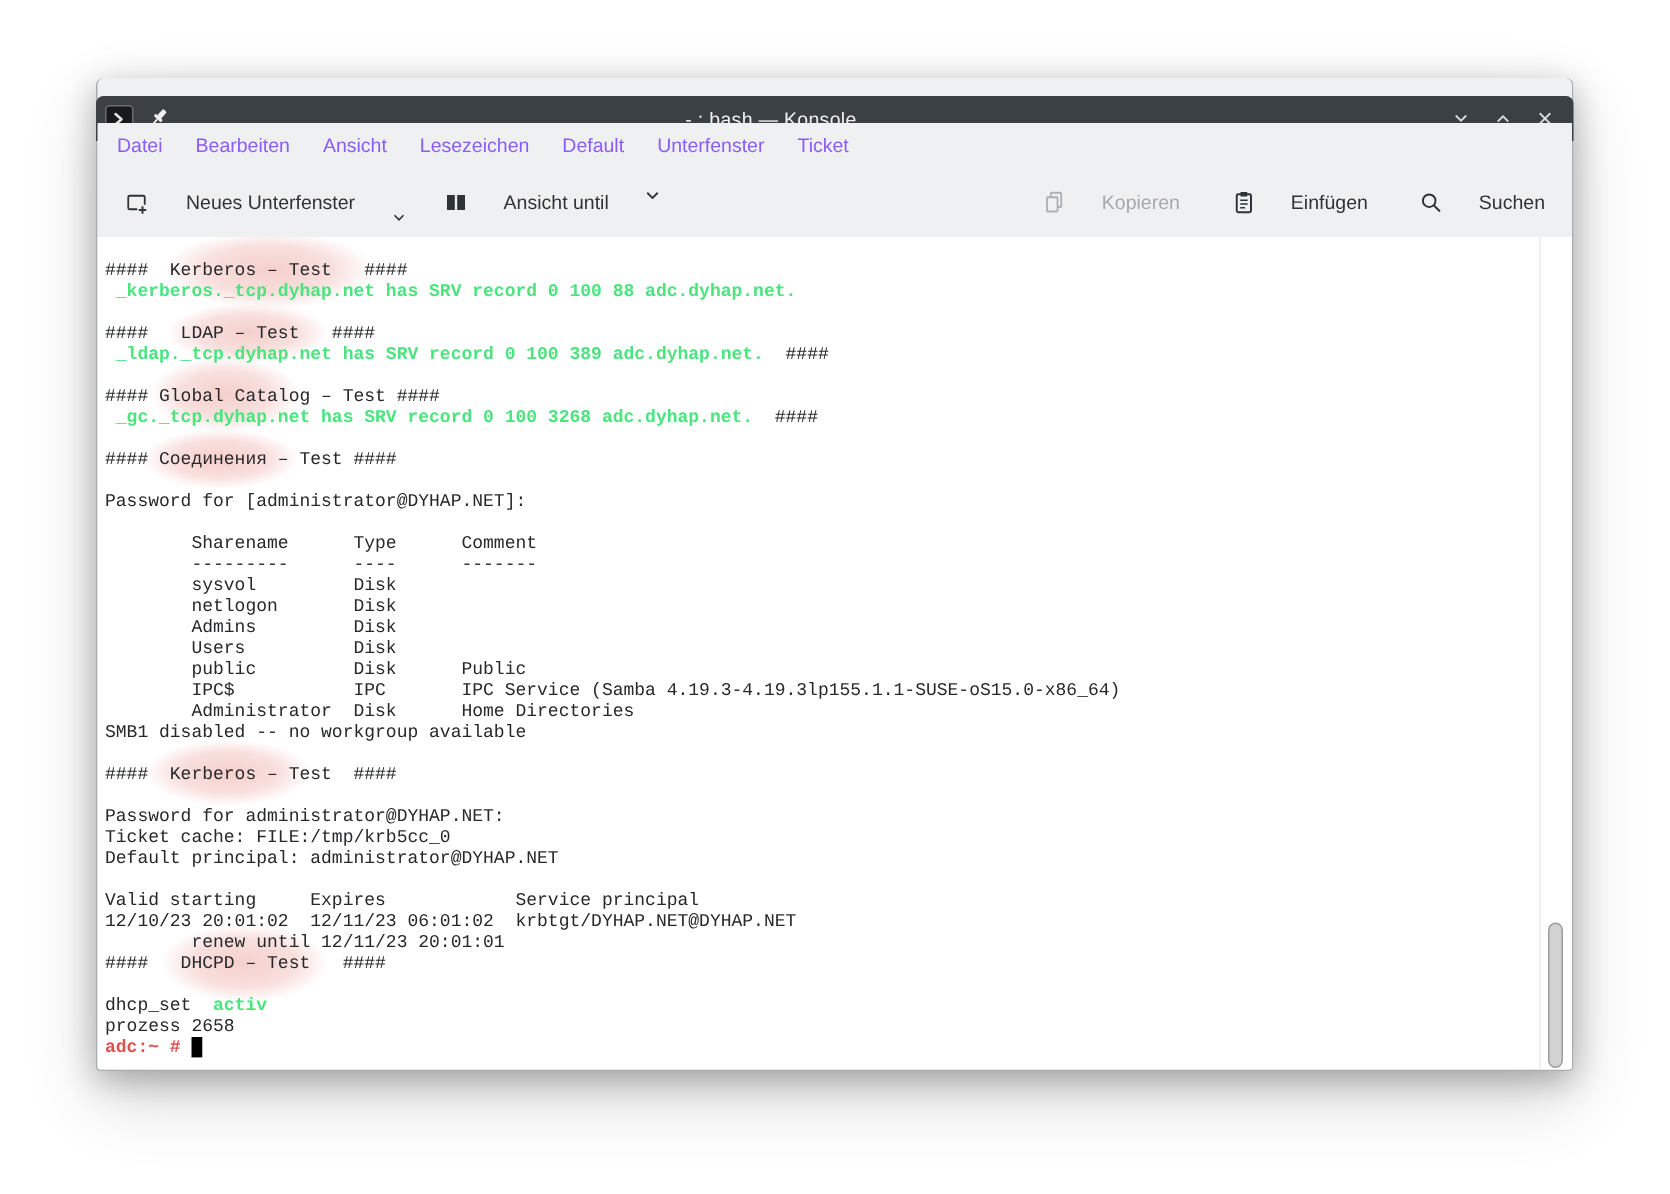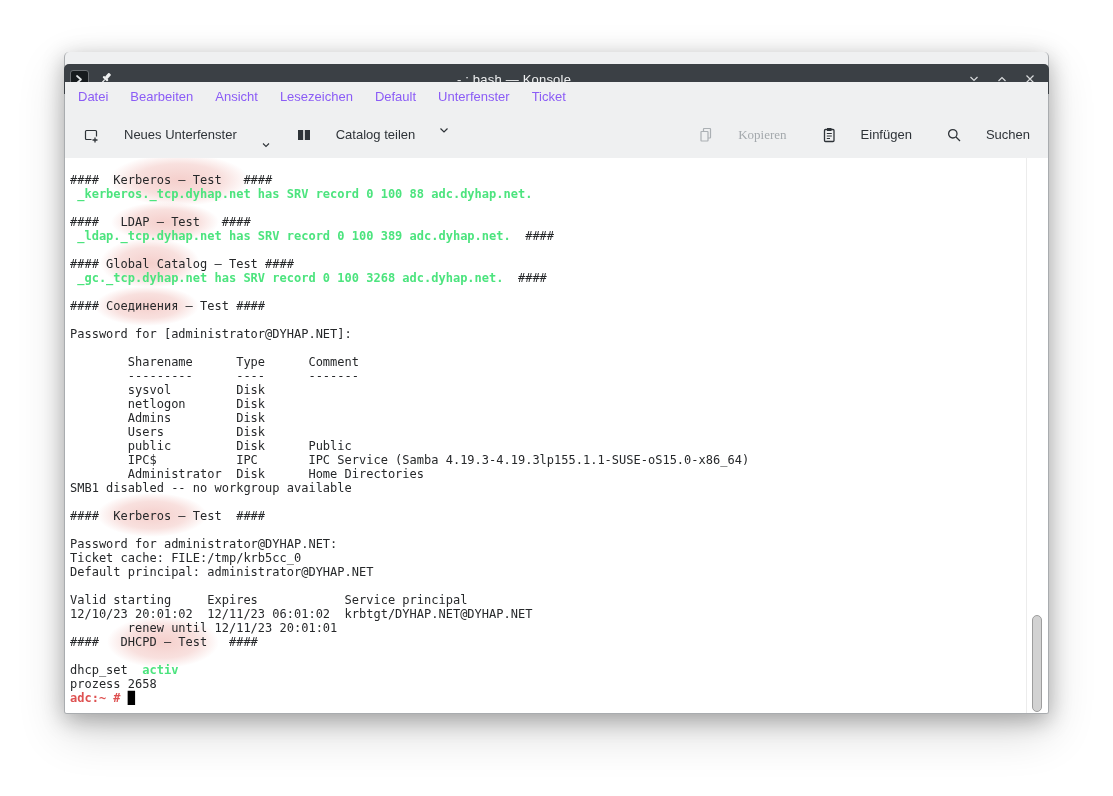--- a/index.html
+++ b/index.html
@@ -25,32 +25,32 @@
   
   .menubar{position:absolute;left:0;top:30px;width:983px;height:30px;background:#eff0f1;
     display:flex;align-items:center;padding-left:2px;}
   .menu-item{padding:0 11px;font-size:13px;color:#8b5cf6;line-height:30px;cursor:default;}
 
   
   .toolbar{position:absolute;left:0;top:60px;width:983px;height:46px;background:#eff0f1;
     display:flex;align-items:center;padding:0 14px;}
   .tool-btn{display:flex;align-items:flex-start;gap:24px;font-size:13px;color:#2e3338;
     padding:6px 4px;border-radius:3px;cursor:pointer;}
-  .tool-btn.disabled{color:#a4a9ad;cursor:default;font-family:Liberation Serif, serif;}
+  .tool-btn.disabled{color:#a4a9ad;cursor:default;}
   .tool-left{display:flex;align-items:center;gap:18px;flex:1;}
   .tool-right{display:flex;align-items:center;gap:26px;}
   .mini-chevron{align-self:flex-end;margin-bottom:-4px;margin-left:1px;}
 
   
   .terminal{position:absolute;left:0;top:106px;width:983px;height:555px;background:#ffffff;
     overflow:hidden;border-radius:0 0 2px 2px;}
   .term-pre{position:absolute;left:0;top:0;margin:0;padding:15px 26px 0 5px;
     font-family:"DejaVu Sans Mono", monospace;font-size:12px;line-height:14px;
     white-space:pre;color:var(--fg);}
-  .tline{height:14px;}
+  .tline{height:14px;font-family:Liberation Mono, monospace;}
   .c-green{color:var(--green);font-weight:bold;text-align:right;}
   .c-red{color:var(--red);font-weight:bold;}
   .c-cursor{color:#000000;}
 
   .blob{position:absolute;border-radius:50%;pointer-events:none;
     background:radial-gradient(closest-side, rgba(243,199,195,0.85) 0%, rgba(243,199,195,0.55) 62%, rgba(243,199,195,0) 100%);}
 
   
   .scrollbar-track{position:absolute;right:0;top:0;width:22px;height:555px;background:#ffffff;
     border-left:1px solid #ececec;}
@@ -126,21 +126,21 @@
             </svg>
         </span>
       </div>
       <div class="tool-btn">
         <span>
           <svg width="16" height="16" viewBox="0 0 16 16">
             <rect x="2" y="3" width="5.2" height="10" fill="#2e3338"></rect>
             <rect x="8.8" y="3" width="5.2" height="10" fill="#2e3338"></rect>
           </svg>
         </span>
-        <span>Catalog teilen</span>
+        <span>Ansicht until</span>
         <span>
           <svg width="10" height="7" viewBox="0 0 10 7">
               <polyline points="1.5,1.5 5,5 8.5,1.5" stroke="#2e3338" stroke-width="1.2" fill="none"></polyline>
             </svg>
         </span>
       </div>
     </div>
     <div class="tool-right">
       <div class="tool-btn disabled">
         <span>

